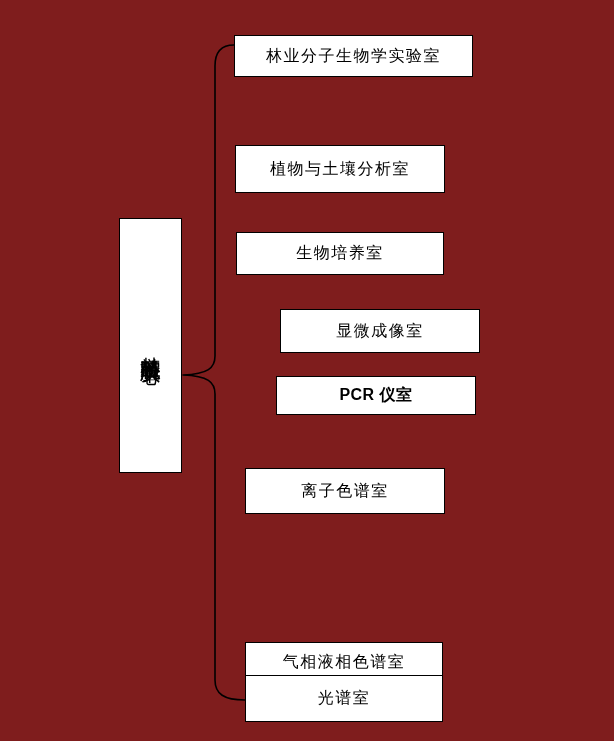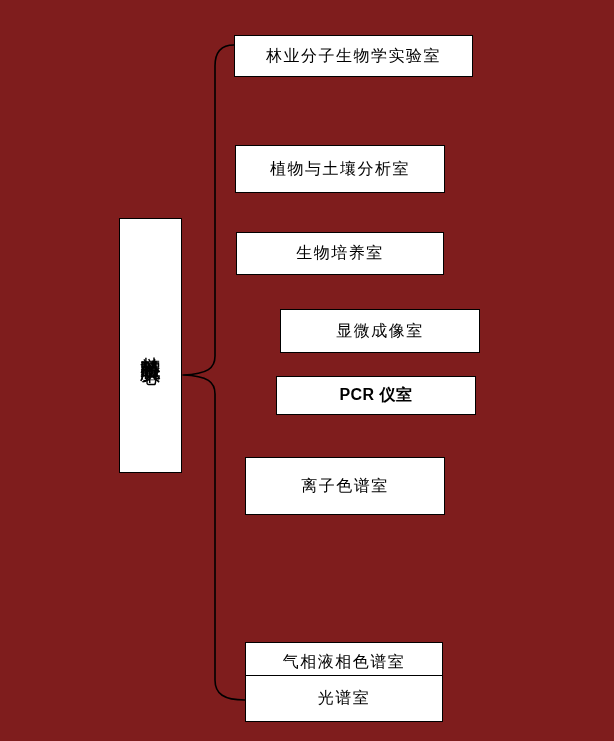--- a/index.html
+++ b/index.html
@@ -105,21 +105,21 @@
   </div>
 
   <div class="leaf-node" style="left:244px; top:309px; width:200px; height:44px;margin-left:36px;">
     <span class="leaf-label">显微成像室</span>
   </div>
 
   <div class="leaf-node" style="left:244px; top:376px; width:200px; height:39px;margin-left:32px;">
     <span class="leaf-label sans-bold">PCR 仪室</span>
   </div>
 
-  <div class="leaf-node" style="left:245px; top:457px; width:200px; height:58px;">
+  <div class="leaf-node" style="left:245px; top:468px; width:200px; height:46px;">
     <span class="leaf-label">离子色谱室</span>
   </div>
 
 
   <div class="leaf-node" style="left:245px; top:610px; width:198px; height:40px;margin-top:32px;">
     <span class="leaf-label">气相液相色谱室</span>
   </div>
 
   <div class="leaf-node" style="left:245px; top:675px; width:198px; height:47px;">
     <span class="leaf-label">光谱室</span>

